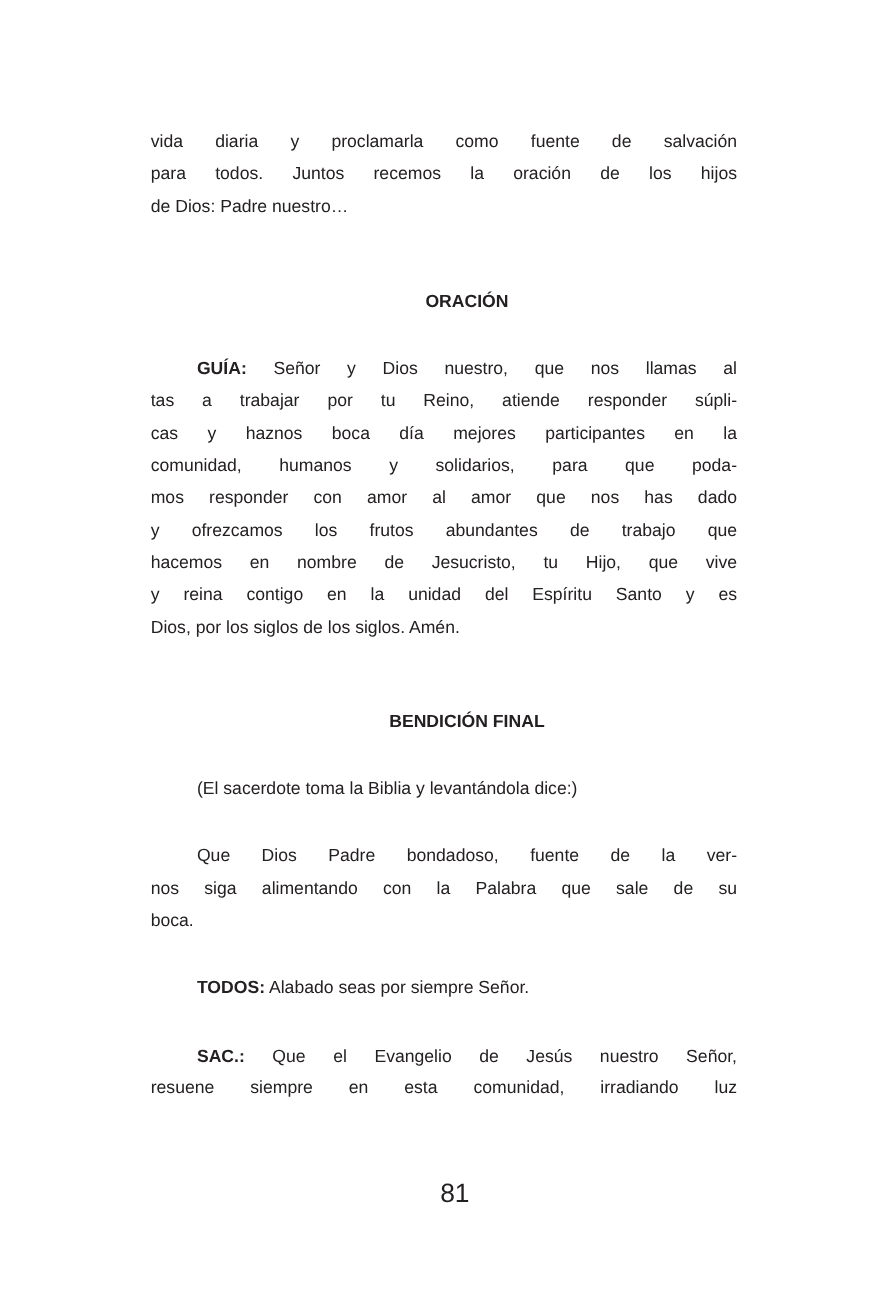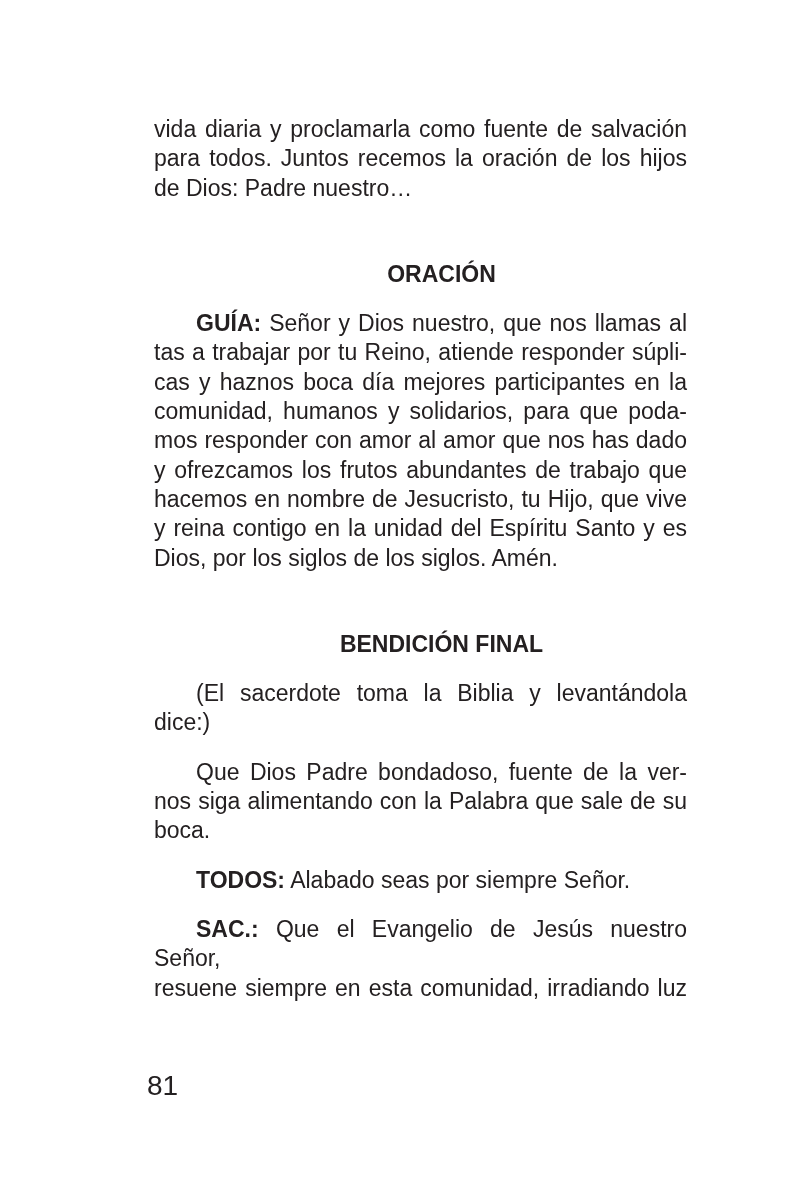--- a/index.html
+++ b/index.html
@@ -15,35 +15,35 @@
   .page {
     position: relative;
     width: 798px;
     height: 1182px;
     background: #ffffff;
     color: #242021;
     overflow: hidden;
   }
   .text-block {
     position: absolute;
-    left: 154px;
+    left: 137px;
     top: 115px;
     width: 533px;
-    font-size: 23px;
+    font-size: 16px;
     line-height: 29.3px;
     letter-spacing: 0;
   }
   .block-heading {
     font-weight: bold;
     padding-left: 42px;
     margin-top: 57px;
     text-align: center;
   }
   .block-paragraph {
-    margin-top: 20px;
+    margin-top: 32px;
   }
   .text-block > :first-child {
     margin-top: 0;
   }
   .line {
     text-align: justify;
     text-align-last: justify;
   }
   .line.last {
     text-align-last: left;
@@ -52,21 +52,22 @@
     text-indent: 42px;
   }
   .speaker {
     font-weight: bold;
   }
   .page-number {
     position: absolute;
     top: 1071px;
     left: 147px;
     width: 533px;
-    font-size: 28px;
+    text-align: center;
+    font-size: 24px;
     line-height: 29px;
     color: #242021;
   }
 </style>
 </head>
 <body>
 
 <div class="page">
   <div class="text-block" id="doc-content">
       <div class="block-paragraph">

